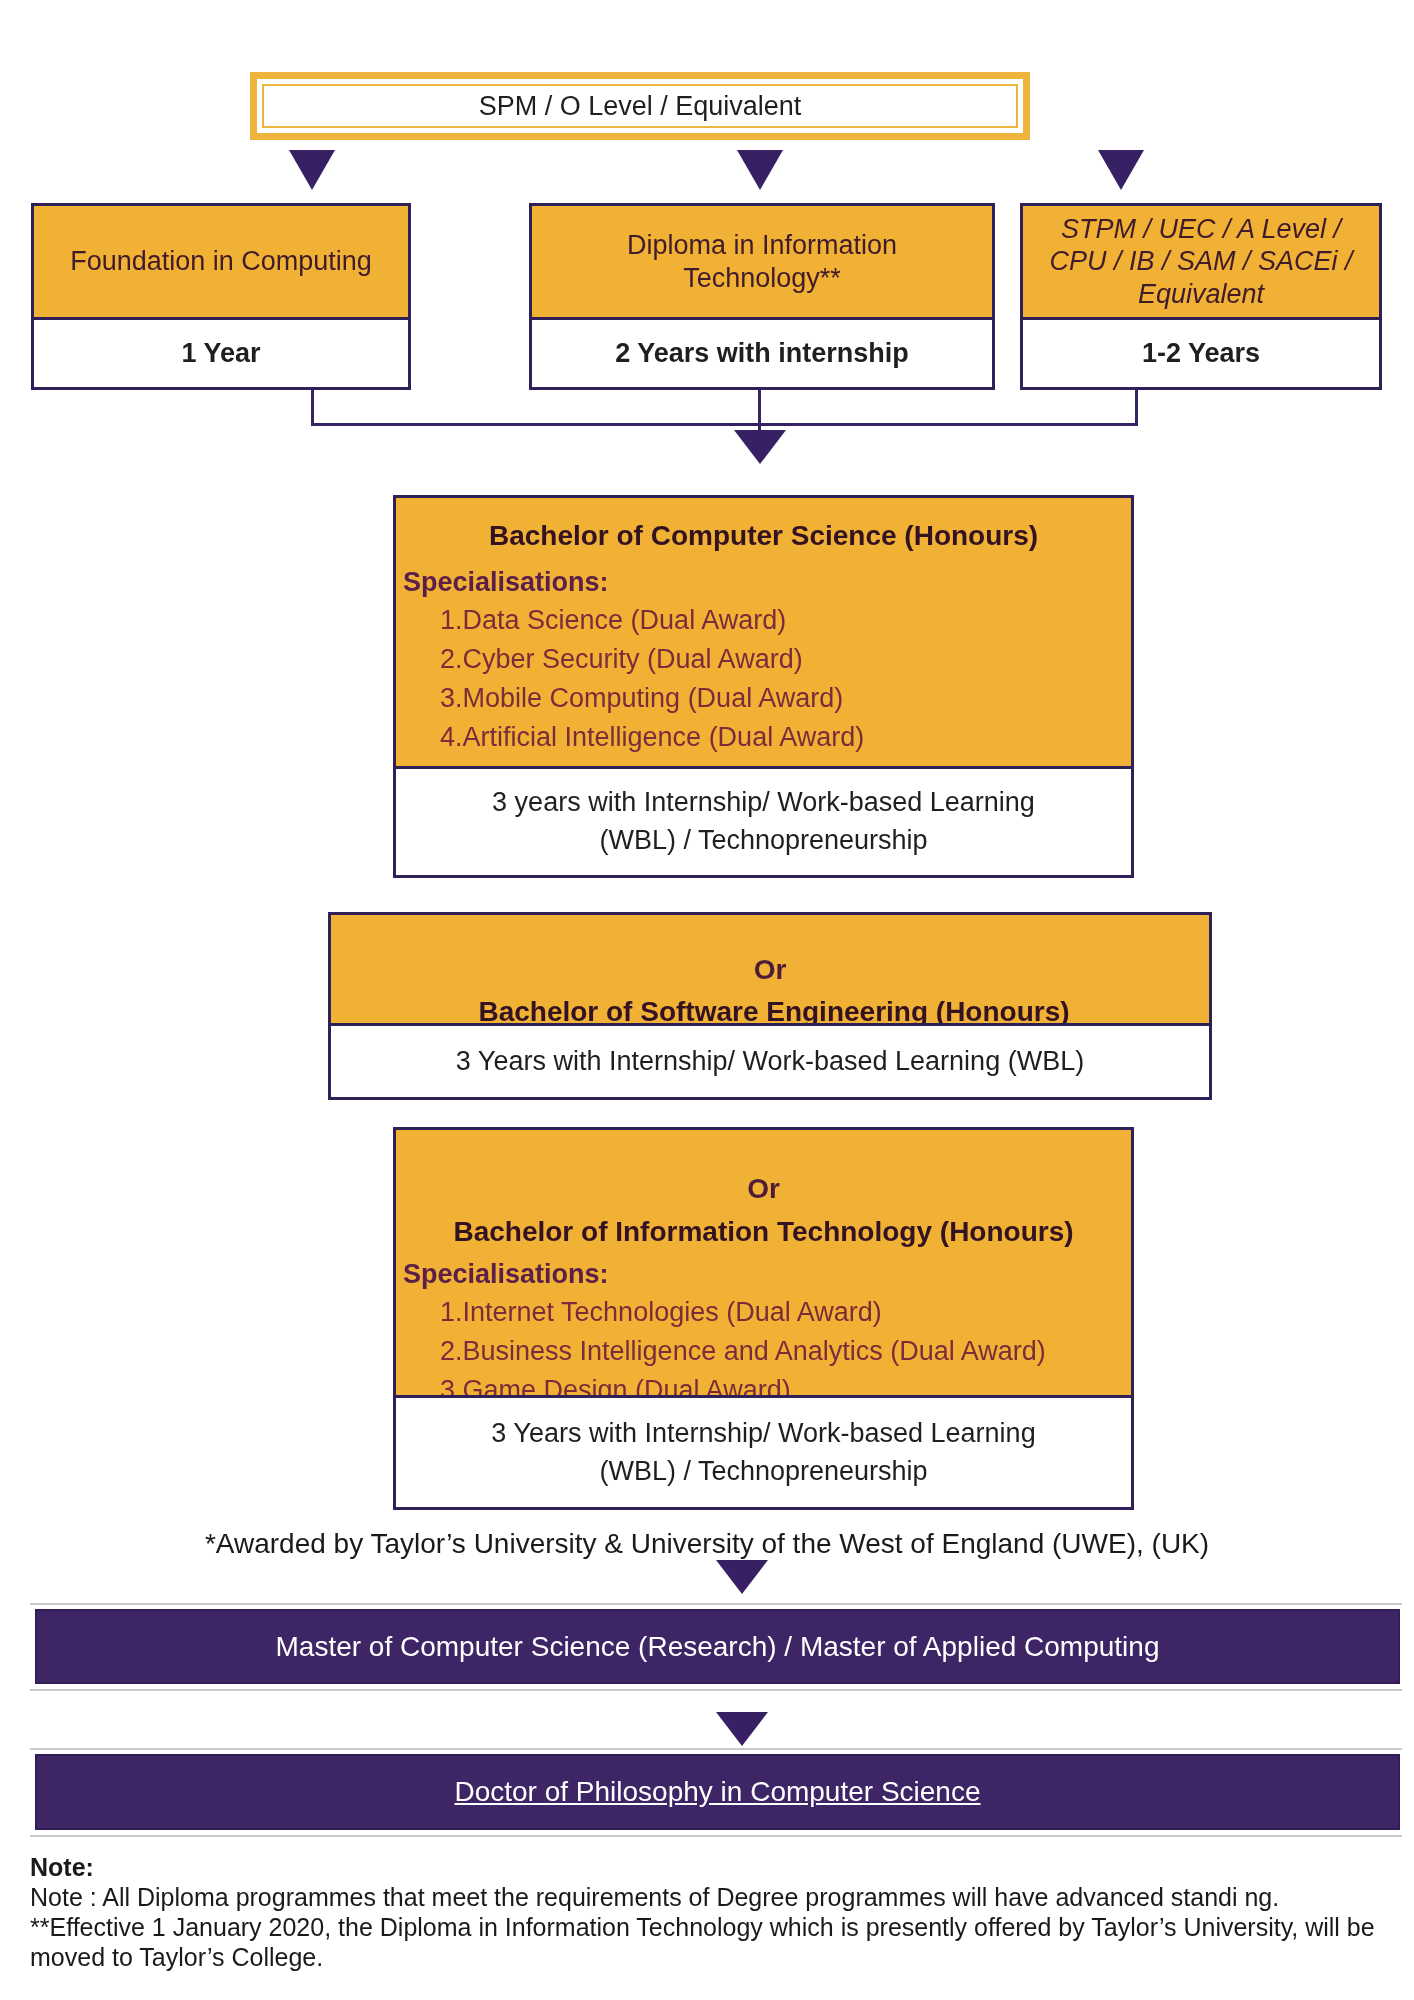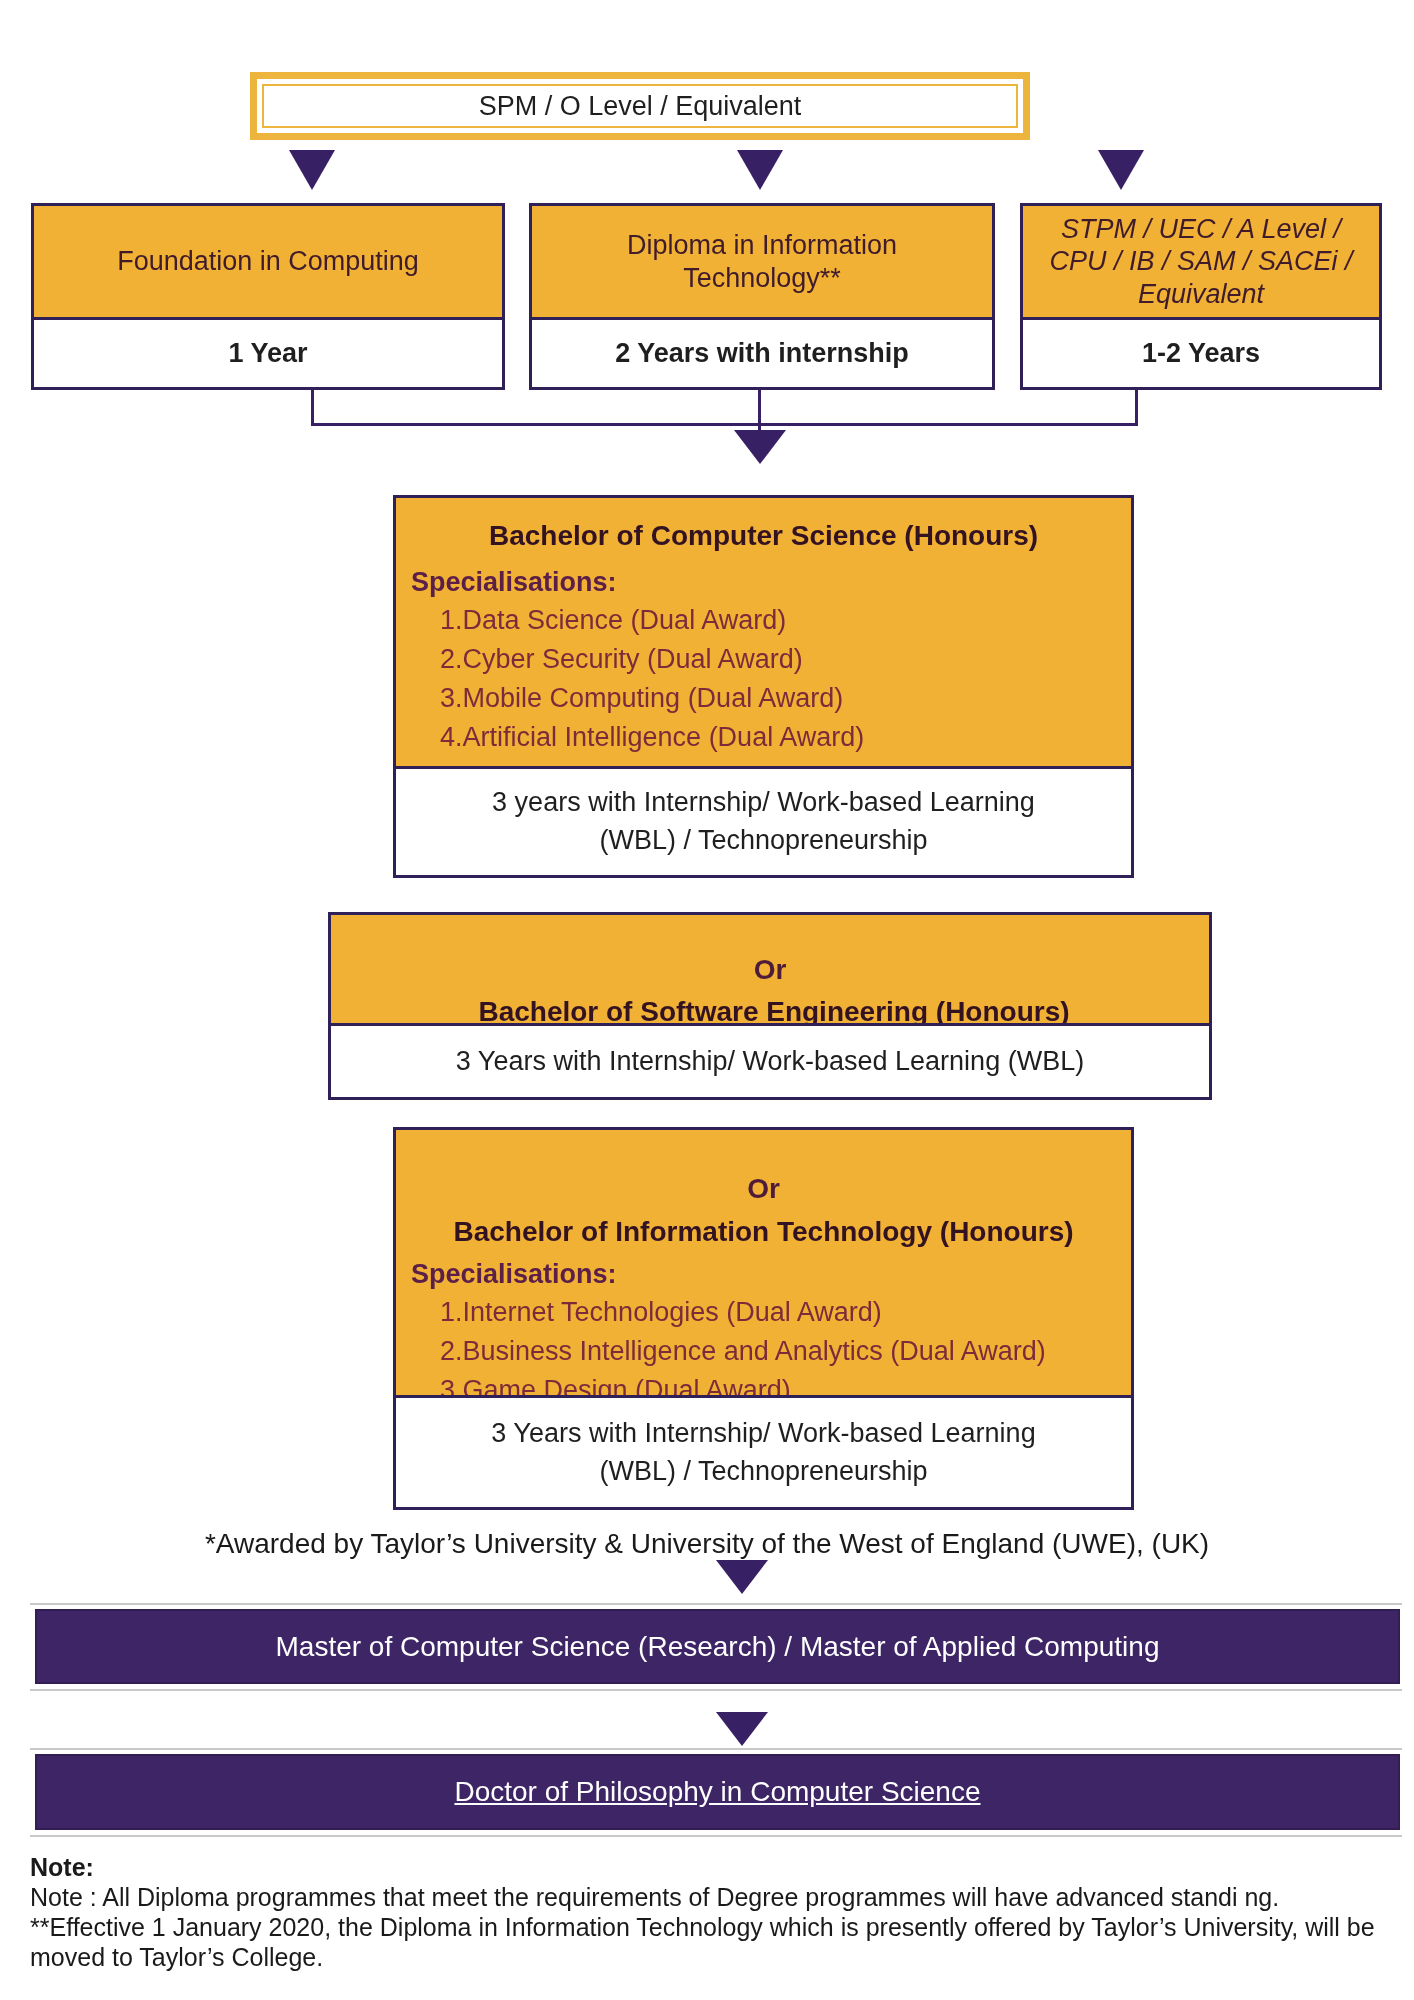--- a/index.html
+++ b/index.html
@@ -61,21 +61,21 @@
     background:#ffffff;display:flex;flex-direction:column;
   }
   .degree-gold{background:var(--gold);box-sizing:border-box;}
   .degree-white{
     flex:1;border-top:3px solid var(--box-border);background:#ffffff;
     display:flex;align-items:center;justify-content:center;text-align:center;
     font-size:27px;color:var(--body-text);line-height:1.4;
   }
   .deg-title{font-weight:bold;font-size:28px;color:var(--title-dark);text-align:center;line-height:1.32;}
   .or-label{font-weight:bold;font-size:28px;color:var(--or-color);text-align:center;line-height:1.32;margin-top:23px;}
-  .spec-label{font-weight:bold;font-size:27px;color:var(--spec-label);text-align:left;padding-left:15px;line-height:1.32;}
+  .spec-label{font-weight:bold;font-size:27px;color:var(--spec-label);text-align:left;padding-left:7px;line-height:1.32;}
   .spec-item{font-size:27px;color:var(--list-text);text-align:left;padding-left:44px;line-height:39px;}
 
   
   .award-note{
     position:absolute;left:0;top:1528px;width:1414px;text-align:center;
     font-size:28px;color:var(--note-text);
   }
 
   
   .gray-line{position:absolute;left:30px;width:1372px;height:2px;background:var(--gray-line);}
@@ -96,21 +96,21 @@
 <div id="canvas">
 
   <div class="entry-box">
     <span>SPM / O Level / Equivalent</span>
   </div>
 
   <div class="tri" style="left:289px;top:150px;"></div>
   <div class="tri" style="left:737px;top:150px;"></div>
   <div class="tri" style="left:1098px;top:150px;"></div>
 
-  <div class="prog-box" style="left:31px;width:474px;">
+  <div class="prog-box" style="left:31px;width:380px;">
     <div class="prog-title">
       <span>Foundation in Computing</span>
     </div>
     <div class="prog-duration">
       <span>1 Year</span>
     </div>
   </div>
 
   <div class="prog-box" style="left:529px;width:466px;">
     <div class="prog-title">

